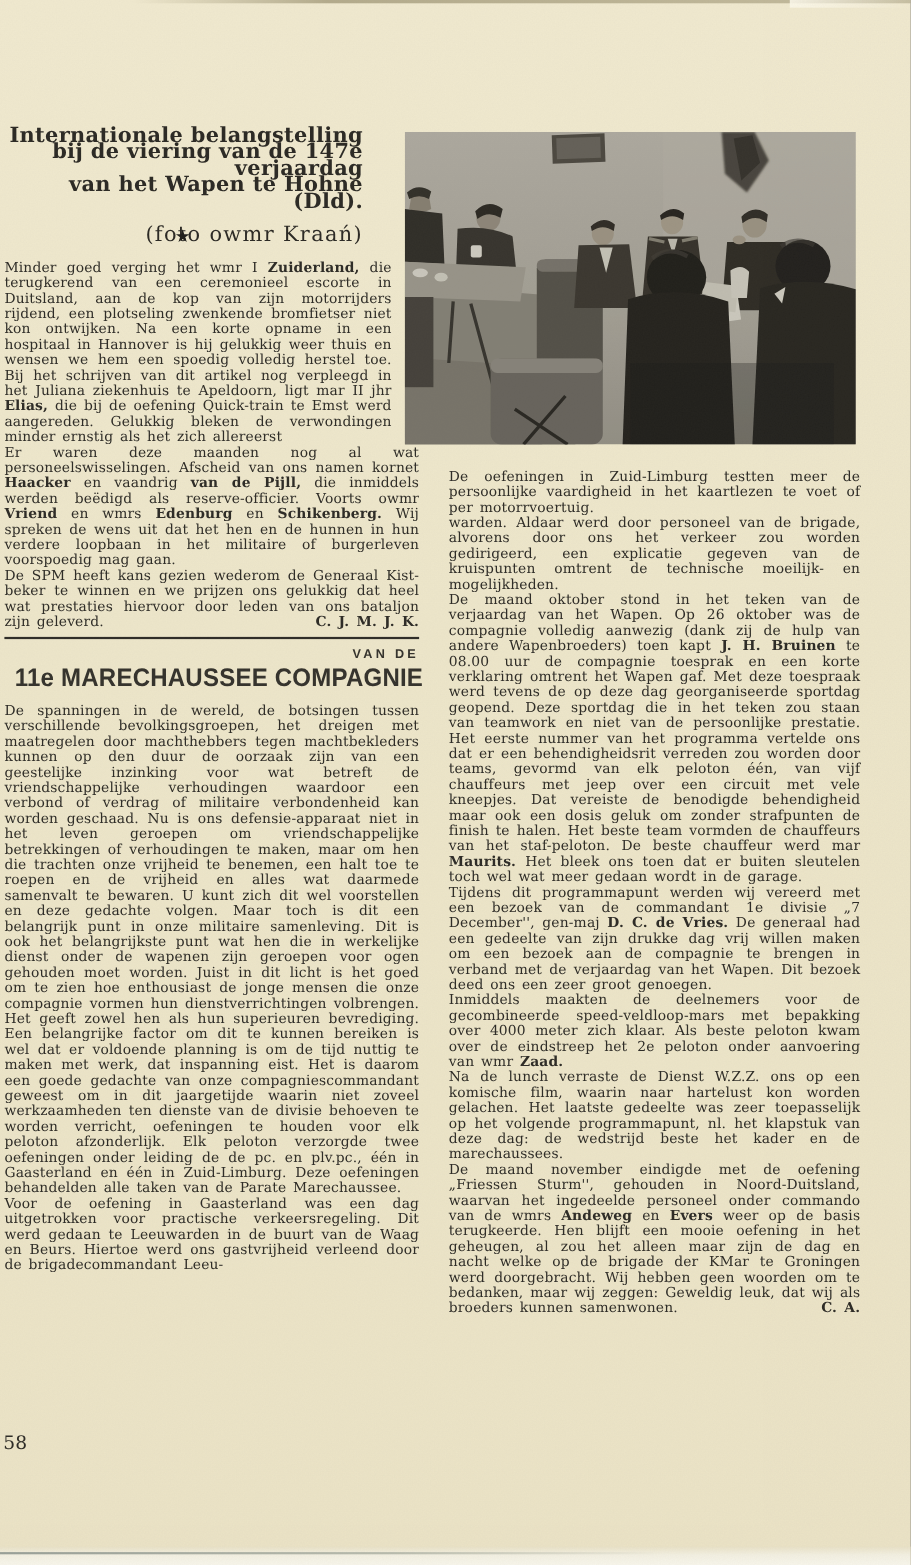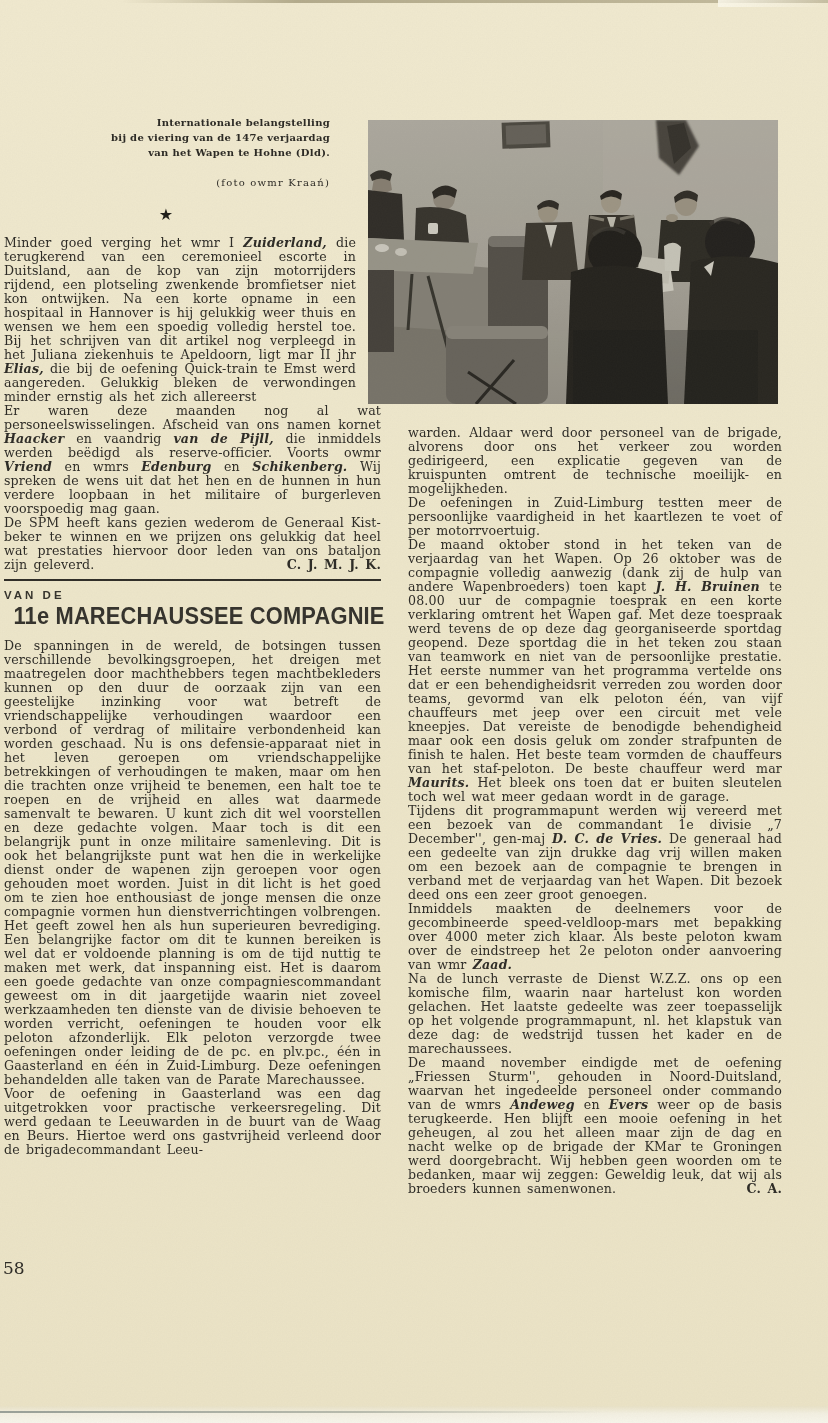--- a/index.html
+++ b/index.html
@@ -15,56 +15,56 @@
     background:linear-gradient(90deg,rgba(130,120,85,0) 0%,rgba(130,120,85,.55) 25%,rgba(130,120,85,.4) 100%);}
   .edge-corner{position:absolute;top:0;right:0;width:110px;height:7px;
     background:linear-gradient(135deg,rgba(252,249,236,.9),rgba(252,249,236,0));}
   .edge-bottom{position:absolute;top:1406px;left:0;width:828px;height:17px;
     background:linear-gradient(180deg,#e9e2c7 0%,#f3f0e2 45%,#f8f6ec 100%);}
   .edge-bottom-line{position:absolute;top:1411px;left:0;width:600px;height:2px;
     background:linear-gradient(90deg,#99a098 0%,#b9bcae 60%,rgba(185,188,174,0) 100%);}
 
   .caption{
     position:absolute;left:2px;top:116px;width:328px;
-    text-align:right;font-weight:bold;font-size:10px;line-height:14.9px;
+    text-align:right;font-weight:bold;font-size:19px;line-height:14.9px;
     letter-spacing:.3px;color:#2b2924;
   }
   .caption .credit{font-weight:normal;letter-spacing:1.2px;margin-top:15px;}
 
   .star{
     position:absolute;left:2px;top:205px;width:328px;
     text-align:center;font-size:16px;color:#1f1e1a;
   }
 
   .col-left{position:absolute;left:4px;top:236px;width:377px;}
   .col-right{position:absolute;left:408px;top:426px;width:374px;}
 
   .para{
     margin:0;text-align:justify;text-justify:inter-word;
     font-size:12.6px;line-height:14px;letter-spacing:.15px;word-spacing:2px;
     hyphens:none;color:#2d2b26;
   }
-  .para b{font-weight:bold;font-style:italic;}
+  .para b{font-weight:bold;}
   .sig{float:right;font-weight:bold;}
 
   .narrow{width:352px;}
 
   .rule{border:0;border-top:2px solid #2e2c27;width:377px;margin:7px 0 8px 0;}
 
   .kicker{
-    text-align:left;font-family:"Liberation Sans","DejaVu Sans",sans-serif;
+    text-align:right;font-family:"Liberation Sans","DejaVu Sans",sans-serif;
     font-weight:bold;font-size:11.5px;letter-spacing:3px;margin:6px 0 2px 0;color:#34322c;
   }
   .title{
     text-align:center;font-family:"Liberation Sans","DejaVu Sans",sans-serif;
     font-weight:bold;font-size:23px;letter-spacing:.2px;margin:0 0 9px 0;color:#34322c;
     transform:scaleX(.95);transform-origin:50% 50%;white-space:nowrap;
   }
 
-  .pagenum{position:absolute;left:3px;top:1258px;font-size:17px;color:#2d2b26;}
+  .pagenum{position:absolute;left:3px;top:1302px;font-size:17px;color:#2d2b26;}
 
   figure.photo{position:absolute;left:368px;top:120px;width:410px;height:284px;margin:0;padding:0;}
   figure.photo svg{display:block;width:100%;height:100%;}
 
   .grain-overlay{position:absolute;left:0;top:0;width:828px;height:1423px;opacity:.05;pointer-events:none;}
 </style>
 </head>
 <body>
 
 <div class="page">
@@ -179,26 +179,26 @@
     <hr class="rule">
     <div class="kicker">VAN DE</div>
     <div class="title">11e MARECHAUSSEE COMPAGNIE</div>
     <div>
         <p class="para"><span>De spanningen in de wereld, de botsingen tussen verschillende bevolkingsgroepen, het dreigen met maatregelen door machthebbers tegen machtbekleders kunnen op den duur de oorzaak zijn van een geestelijke inzinking voor wat betreft de vriendschappelijke verhoudingen waardoor een verbond of verdrag of militaire verbondenheid kan worden geschaad. Nu is ons defensie-apparaat niet in het leven geroepen om vriendschappelijke betrekkingen of verhoudingen te maken, maar om hen die trachten onze vrijheid te benemen, een halt toe te roepen en de vrijheid en alles wat daarmede samenvalt te bewaren. U kunt zich dit wel voorstellen en deze gedachte volgen. Maar toch is dit een belangrijk punt in onze militaire samenleving. Dit is ook het belangrijkste punt wat hen die in werkelijke dienst onder de wapenen zijn geroepen voor ogen gehouden moet worden. Juist in dit licht is het goed om te zien hoe enthousiast de jonge mensen die onze compagnie vormen hun dienstverrichtingen volbrengen. Het geeft zowel hen als hun superieuren bevrediging. Een belangrijke factor om dit te kunnen bereiken is wel dat er voldoende planning is om de tijd nuttig te maken met werk, dat inspanning eist. Het is daarom een goede gedachte van onze compagniescommandant geweest om in dit jaargetijde waarin niet zoveel werkzaamheden ten dienste van de divisie behoeven te worden verricht, oefeningen te houden voor elk peloton afzonderlijk. Elk peloton verzorgde twee oefeningen onder leiding de de pc. en plv.pc., één in Gaasterland en één in Zuid-Limburg. Deze oefeningen behandelden alle taken van de Parate Marechaussee.</span></p>
         <p class="para"><span>Voor de oefening in Gaasterland was een dag uitgetrokken voor practische verkeersregeling. Dit werd gedaan te Leeuwarden in de buurt van de Waag en Beurs. Hiertoe werd ons gastvrijheid verleend door de brigadecommandant Leeu-</span></p>
       </div>
   </div>
 
   <div class="col-right">
+      <p class="para"><span>De oefeningen in Zuid-Limburg testten meer de persoonlijke vaardigheid in het kaartlezen te voet of per motorrvoertuig.</span></p>
       <p class="para"><span>warden. Aldaar werd door personeel van de brigade, alvorens door ons het verkeer zou worden gedirigeerd, een explicatie gegeven van de kruispunten omtrent de technische moeilijk- en mogelijkheden.</span></p>
-      <p class="para"><span>De oefeningen in Zuid-Limburg testten meer de persoonlijke vaardigheid in het kaartlezen te voet of per motorrvoertuig.</span></p>
       <p class="para"><span>De maand oktober stond in het teken van de verjaardag van het Wapen. Op 26 oktober was de compagnie volledig aanwezig (dank zij de hulp van andere Wapenbroeders) toen kapt </span><b>J. H. Bruinen</b><span> te 08.00 uur de compagnie toesprak en een korte verklaring omtrent het Wapen gaf. Met deze toespraak werd tevens de op deze dag georganiseerde sportdag geopend. Deze sportdag die in het teken zou staan van teamwork en niet van de persoonlijke prestatie. Het eerste nummer van het programma vertelde ons dat er een behendigheidsrit verreden zou worden door teams, gevormd van elk peloton één, van vijf chauffeurs met jeep over een circuit met vele kneepjes. Dat vereiste de benodigde behendigheid maar ook een dosis geluk om zonder strafpunten de finish te halen. Het beste team vormden de chauffeurs van het staf-peloton. De beste chauffeur werd mar </span><b>Maurits.</b><span> Het bleek ons toen dat er buiten sleutelen toch wel wat meer gedaan wordt in de garage.</span></p>
       <p class="para"><span>Tijdens dit programmapunt werden wij vereerd met een bezoek van de commandant 1e divisie „7 December'', gen-maj </span><b>D. C. de Vries.</b><span> De generaal had een gedeelte van zijn drukke dag vrij willen maken om een bezoek aan de compagnie te brengen in verband met de verjaardag van het Wapen. Dit bezoek deed ons een zeer groot genoegen.</span></p>
       <p class="para"><span>Inmiddels maakten de deelnemers voor de gecombineerde speed-veldloop-mars met bepakking over 4000 meter zich klaar. Als beste peloton kwam over de eindstreep het 2e peloton onder aanvoering van wmr </span><b>Zaad.</b></p>
-      <p class="para"><span>Na de lunch verraste de Dienst W.Z.Z. ons op een komische film, waarin naar hartelust kon worden gelachen. Het laatste gedeelte was zeer toepasselijk op het volgende programmapunt, nl. het klapstuk van deze dag: de wedstrijd tussen het kader en de marechaussees.</span></p>
+      <p class="para"><span>Na de lunch verraste de Dienst W.Z.Z. ons op een komische film, waarin naar hartelust kon worden gelachen. Het laatste gedeelte was zeer toepasselijk op het volgende programmapunt, nl. het klapstuk van deze dag: de wedstrijd beste het kader en de marechaussees.</span></p>
       <p class="para"><span>De maand november eindigde met de oefening „Friessen Sturm'', gehouden in Noord-Duitsland, waarvan het ingedeelde personeel onder commando van de wmrs </span><b>Andeweg</b><span> en </span><b>Evers</b><span> weer op de basis terugkeerde. Hen blijft een mooie oefening in het geheugen, al zou het alleen maar zijn de dag en nacht welke op de brigade der KMar te Groningen werd doorgebracht. Wij hebben geen woorden om te bedanken, maar wij zeggen: Geweldig leuk, dat wij als broeders kunnen samenwonen. </span><span class="sig">C. A.</span></p>
     </div>
 
   <div class="pagenum">58</div>
 
   <div class="edge-bottom"></div>
   <div class="edge-bottom-line"></div>
 
   <svg class="grain-overlay" viewBox="0 0 828 1423" preserveAspectRatio="none">
     <defs>

